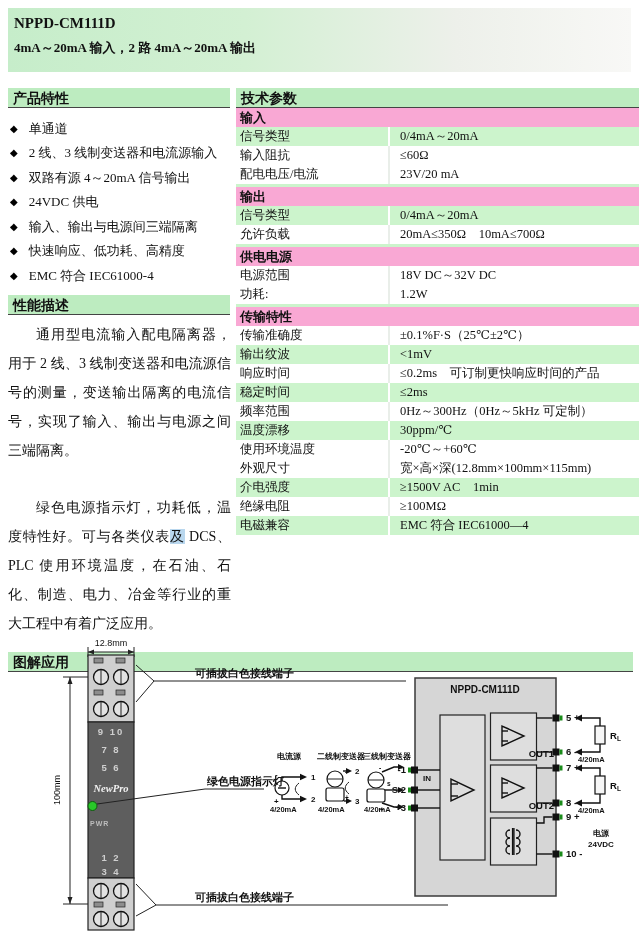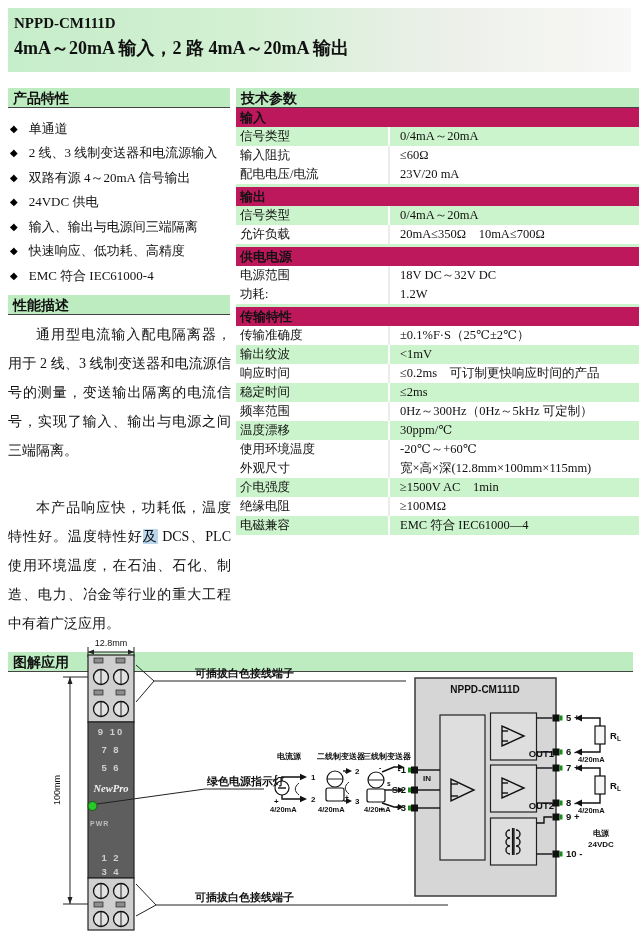--- a/index.html
+++ b/index.html
@@ -4,21 +4,21 @@
 <style>
   html,body{margin:0;padding:0;background:#fff;}
   .page{position:relative;width:639px;height:934px;background:#ffffff;color:#111;
         font-family:"Liberation Serif","DejaVu Serif",serif;overflow:hidden;}
 
   
   .hdr{position:absolute;left:8px;top:8px;width:623px;height:64px;
        background:linear-gradient(90deg,#c6edca 0%,#d3f0d3 38%,#edf0ea 72%,#f8f8f6 100%);
        padding:4px 0 0 6px;box-sizing:border-box;}
   .hdr-title{font-weight:bold;font-size:15px;line-height:22px;}
-  .hdr-sub{font-weight:bold;font-size:18px;line-height:22px;margin-top:3px;
+  .hdr-sub{font-weight:bold;font-size:13px;line-height:22px;margin-top:3px;
            font-family:"Liberation Serif","DejaVu Serif",serif;}
 
   
   .secbar{position:absolute;height:20px;line-height:20px;background:#bdecc0;
           border-bottom:1px solid #444;font-family:"Liberation Sans","DejaVu Sans",sans-serif;
           font-weight:bold;font-size:14px;padding-left:5px;box-sizing:border-box;}
   .bar-features{left:8px;top:88px;width:222px;}
   .bar-desc{left:8px;top:295px;width:222px;}
   .bar-specs{left:236px;top:88px;width:403px;}
   .bar-app{left:8px;top:605px;width:625px;margin-top:47px;}
@@ -29,21 +29,21 @@
              padding:3.5px 0 4px 2px;}
   .feat-marker{font-size:10px;line-height:17px;margin-right:11px;color:#000;}
   .desc{position:absolute;left:8px;top:320px;width:223px;font-size:14px;line-height:29px;
         text-align:justify;}
   .desc p{margin:0 0 0 0;text-indent:2em;}
   .desc p + p{margin-top:28px;}
   .hl{background:#b9d7ee;}
 
   
   .spec{position:absolute;left:236px;top:108px;width:403px;font-size:12.5px;}
-  .sec-title{height:19px;line-height:19px;font-weight:bold;background:#be185d;
+  .sec-title{height:19px;line-height:19px;font-weight:bold;background:#f9a8d4;
              font-family:"Liberation Sans","DejaVu Sans",sans-serif;font-size:13px;
              padding-left:4px;border-top:3px solid #ccf4cc;}
   .sec-title.first{border-top:none;}
   .srow{display:flex;height:19px;line-height:19px;background:#fff;}
   .srow.shaded{background:#ccf4cc;}
   .srow .lbl{width:152px;padding-left:4px;box-sizing:border-box;}
   .srow .val{flex:1;padding-left:10px;border-left:2px solid #e9eee9;box-sizing:border-box;}
   .srow.shaded .val{border-left-color:#ffffff;}
 
   
@@ -112,21 +112,21 @@
         <span>快速响应、低功耗、高精度</span>
       </div>
     <div class="feat-item">
         <span class="feat-marker">◆</span>
         <span>EMC 符合 IEC61000-4</span>
       </div>
   </div>
 
   <div class="desc">
     <p>通用型电流输入配电隔离器，用于 2 线、3 线制变送器和电流源信号的测量，变送输出隔离的电流信号，实现了输入、输出与电源之间三端隔离。</p>
-    <p><span>本产品响应快，功耗低，温度特性好。温度特性好</span><span class="hl">及</span><span> DCS、PLC 使用环境温度，在石油、石化、制造、电力、冶金等行业的重大工程中有着广泛应用。</span></p>
+    <p><span>绿色电源指示灯，功耗低，温度特性好。可与各类仪表</span><span class="hl">及</span><span> DCS、PLC 使用环境温度，在石油、石化、制造、电力、冶金等行业的重大工程中有着广泛应用。</span></p>
   </div>
 
   <div class="spec">
     <div class="sec-title first">输入</div>
     <div class="srow shaded">
         <span class="lbl">信号类型</span>
         <span class="val">0/4mA～20mA</span>
       </div>
     <div class="srow">
         <span class="lbl">输入阻抗</span>

